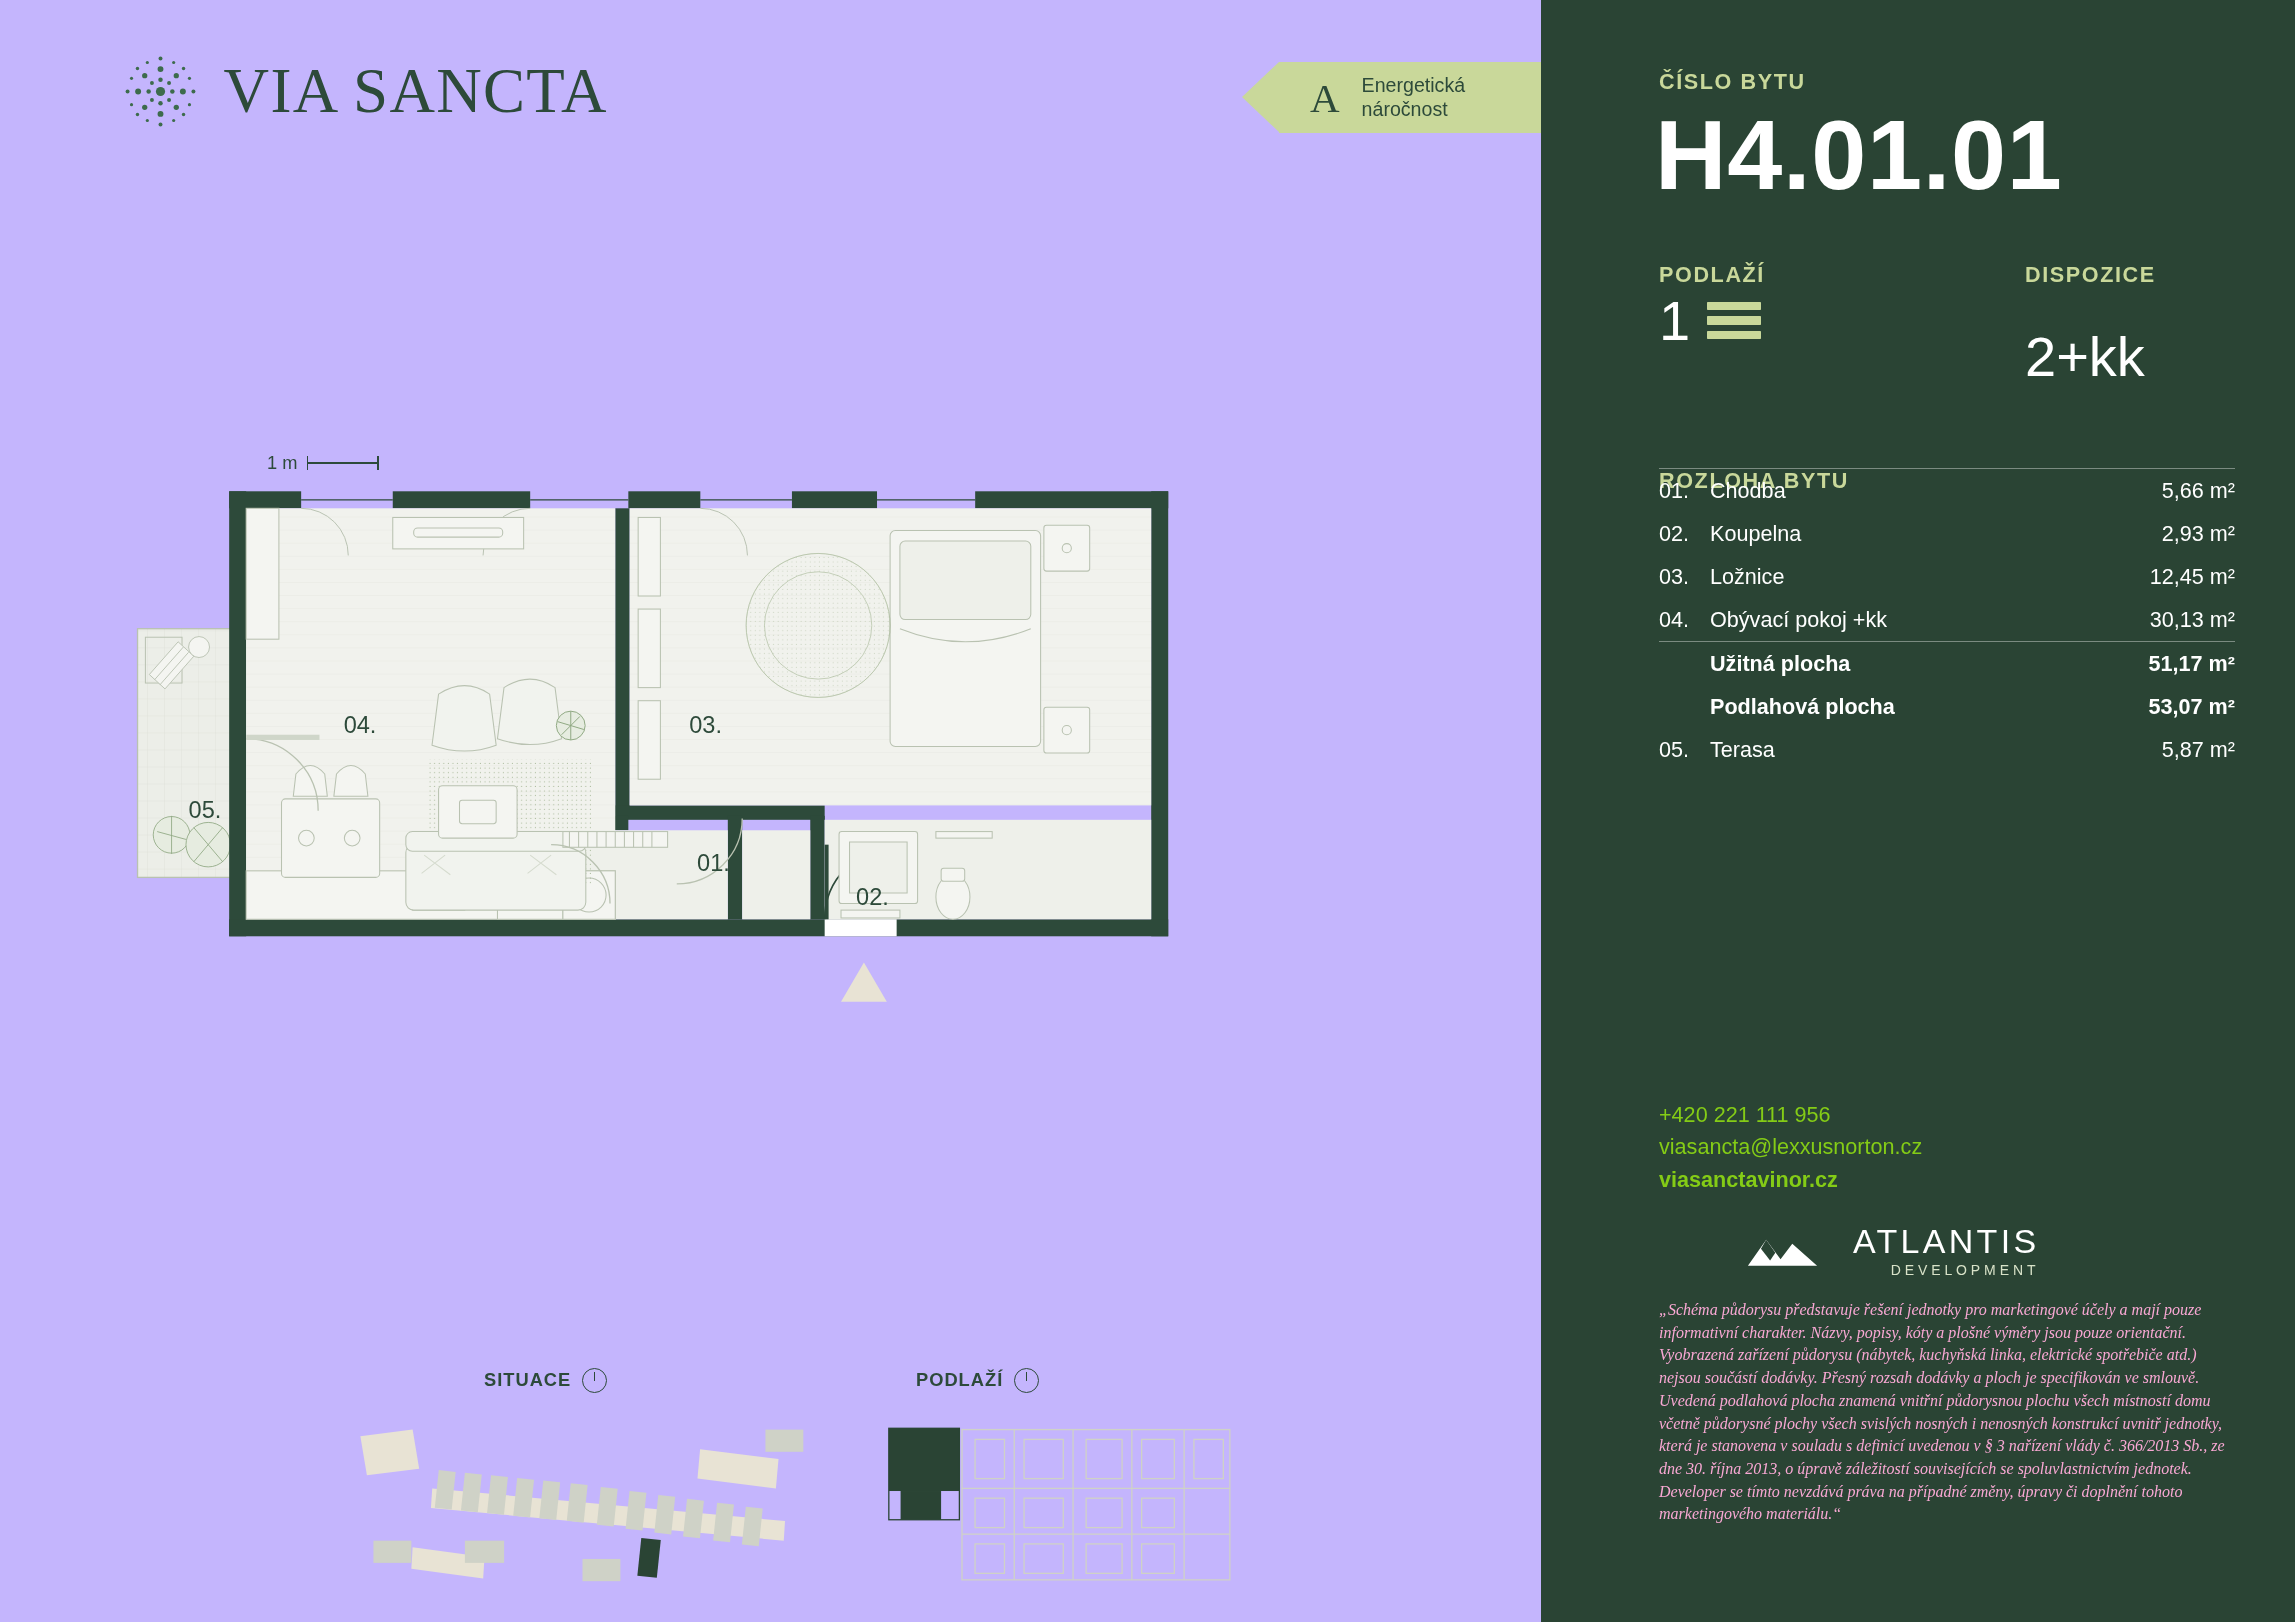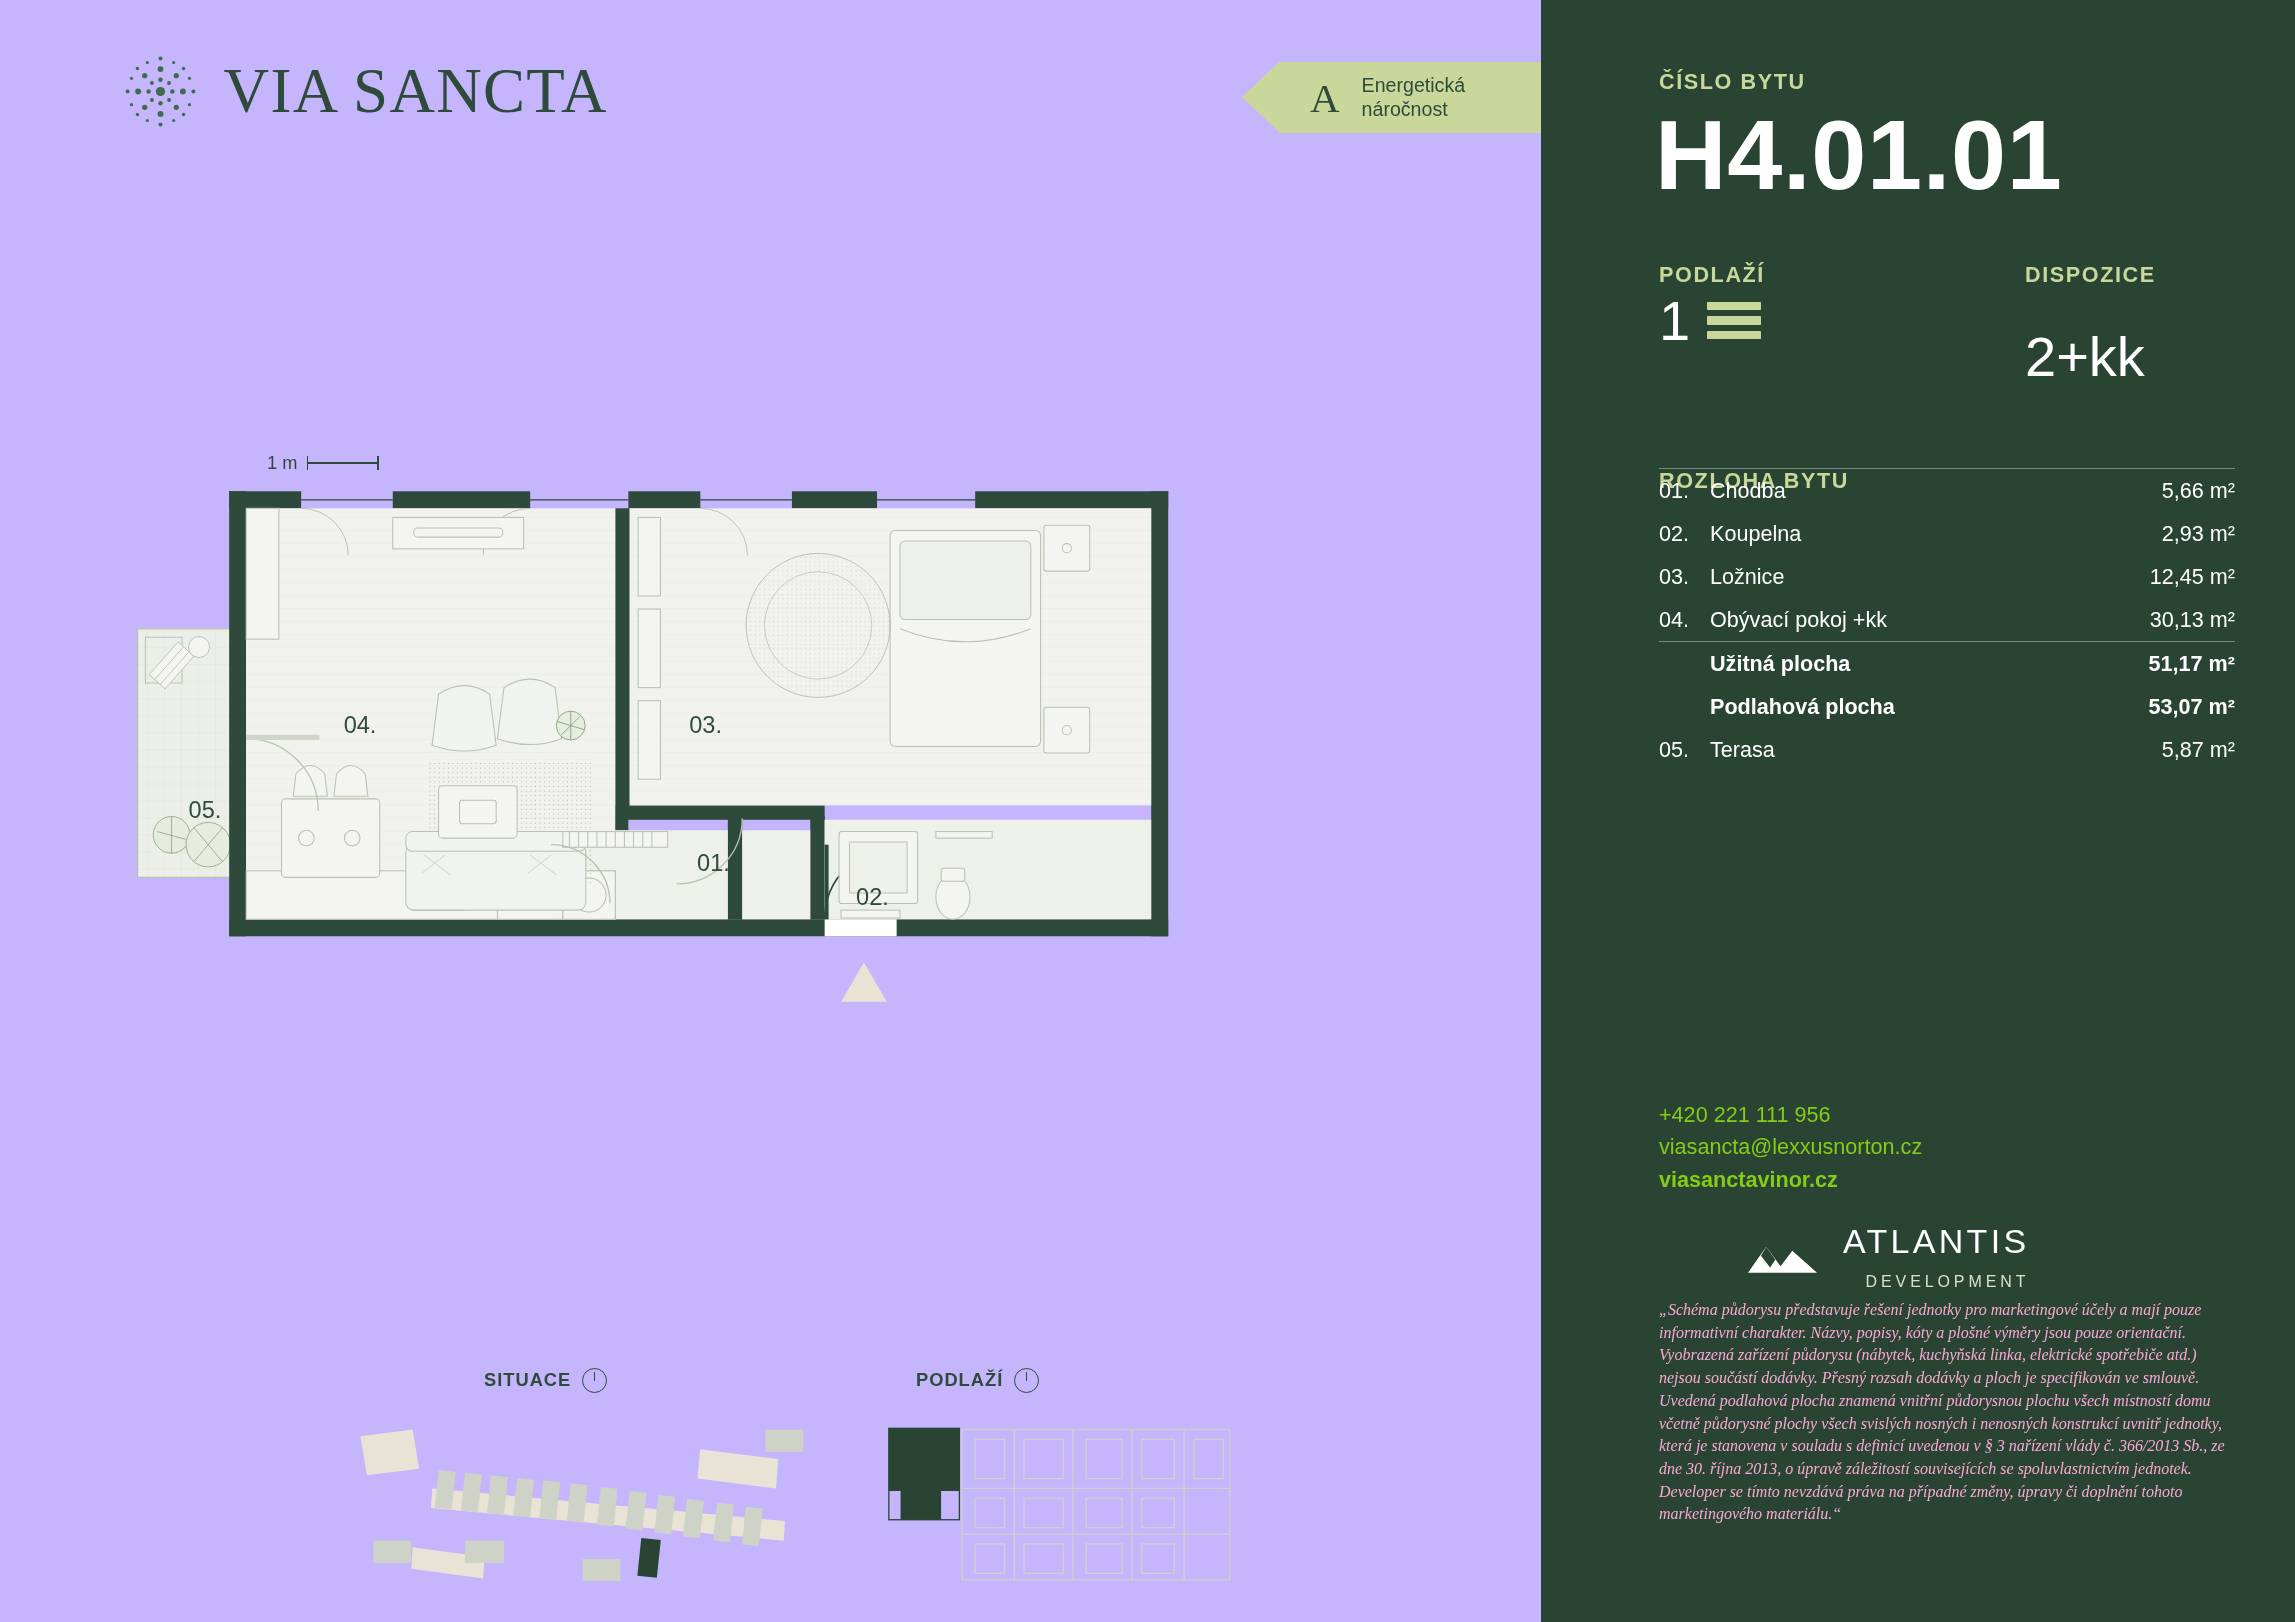--- a/index.html
+++ b/index.html
@@ -163,28 +163,28 @@
   #contacts {
     position: absolute; left: 0; top: 1099px;
     font-size: 21.6px; line-height: 1.5;
   }
   #contacts a, #contacts span { color: #84cc16; text-decoration: none; display: block; }
   #contacts .bold { font-weight: bold; }
 
   
   #atlantis {
     position: absolute; left: 85px; top: 1224px;
-    display: flex; align-items: center; gap: 22px;
+    display: flex; align-items: center; gap: 32px;
   }
   #atlantis-text { line-height: 1; }
   #atlantis-name {
     font-size: 34px; letter-spacing: 3.3px; color: #ffffff; font-weight: 400;
   }
   #atlantis-sub {
-    font-size: 16px; letter-spacing: 3.9px; color: #d8e2c8; margin-top: 16px; text-align: right;
+    font-size: 14px; letter-spacing: 3.9px; color: #d8e2c8; margin-top: 5px; text-align: right;
   }
 
   #disclaimer {
     position: absolute; left: 0; top: 1299px; width: 576px;
     font-family: "Liberation Serif", serif;
     font-size: 16px;
     line-height: 1.42;
     color: #f9a8d4;
     font-style: italic;
   }

